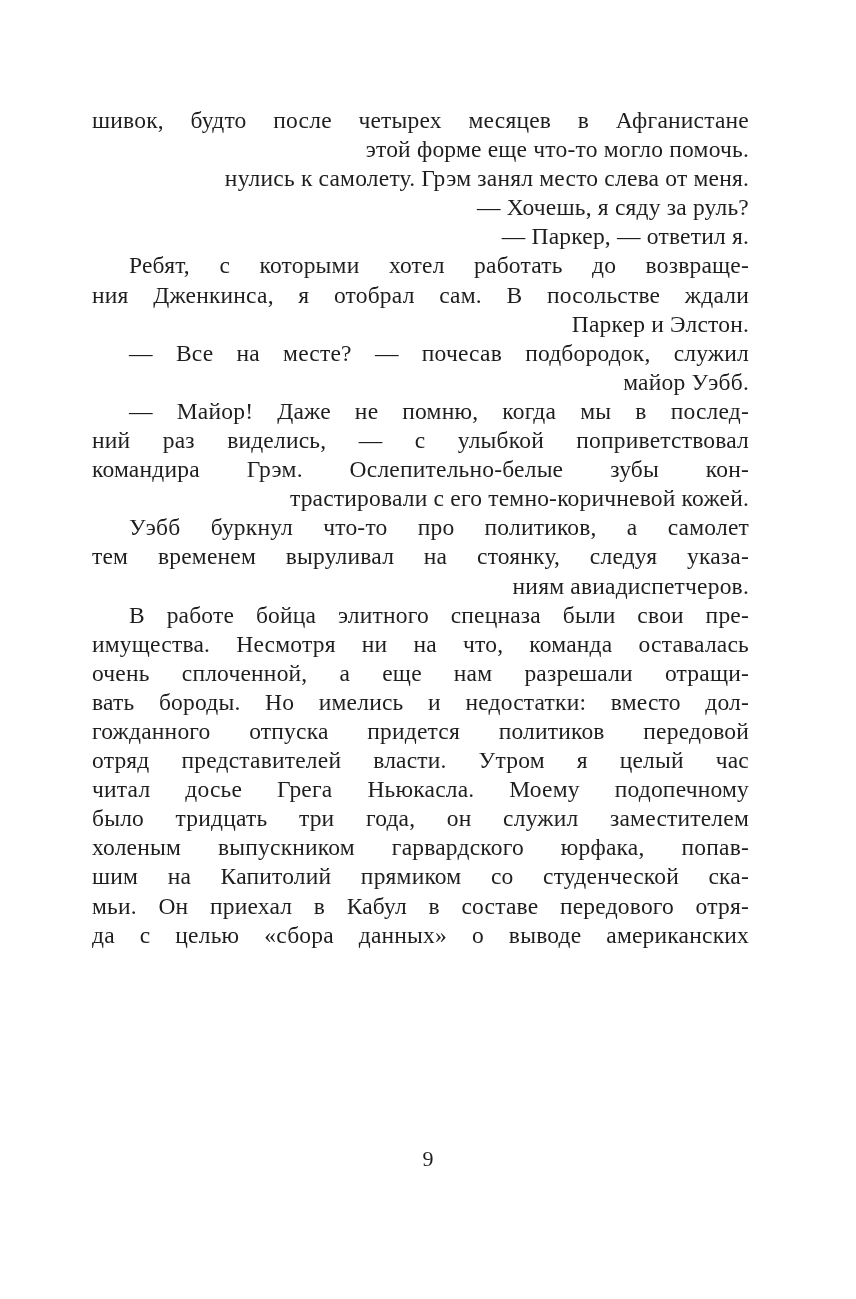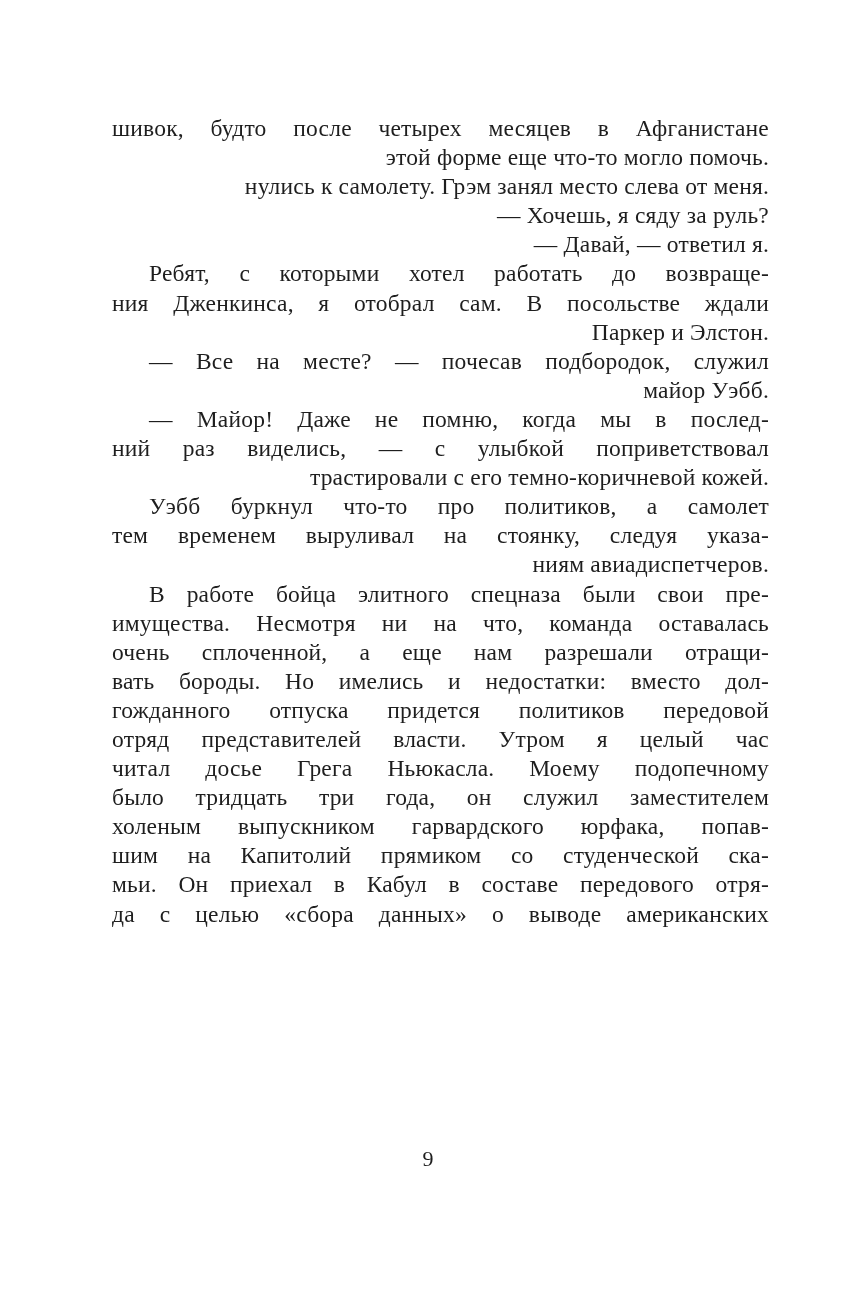--- a/index.html
+++ b/index.html
@@ -10,27 +10,26 @@
   body {
     width: 856px;
     height: 1299px;
     position: relative;
     font-family: "Liberation Serif", "DejaVu Serif", serif;
     color: #1e1e1e;
     overflow: hidden;
   }
   .page-text {
     position: absolute;
-    left: 112px;
+    left: 92px;
     top: 106px;
     width: 657px;
     font-size: 23.5px;
     line-height: 29.1px;
     letter-spacing: 0.2px;
-    margin-top: 8px;
   }
   .paragraph {
     margin: 0;
     padding: 0;
   }
   .line {
     white-space: normal;
   }
   .line.justify {
     text-align: justify;
@@ -61,34 +60,35 @@
       <div class="line justify">шивок, будто после четырех месяцев в Афганистане</div>
       <div class="line last">этой форме еще что-то могло помочь.</div>
     </div>
     <div class="paragraph">
       <div class="line last">нулись к самолету. Грэм занял место слева от меня.</div>
     </div>
     <div class="paragraph">
       <div class="line last first-indent">— Хочешь, я сяду за руль?</div>
     </div>
     <div class="paragraph">
-      <div class="line last first-indent">— Давай, — ответил я.</div>
+      <div class="line last first-indent">— Паркер, — ответил я.</div>
     </div>
     <div class="paragraph">
       <div class="line justify first-indent">Ребят, с которыми хотел работать до возвраще-</div>
       <div class="line justify">ния Дженкинса, я отобрал сам. В посольстве ждали</div>
       <div class="line last">Паркер и Элстон.</div>
     </div>
     <div class="paragraph">
       <div class="line justify first-indent">— Все на месте? — почесав подбородок, служил</div>
       <div class="line last">майор Уэбб.</div>
     </div>
     <div class="paragraph">
       <div class="line justify first-indent">— Майор! Даже не помню, когда мы в послед-</div>
       <div class="line justify">ний раз виделись, — с улыбкой поприветствовал</div>
+      <div class="line justify">командира Грэм. Ослепительно-белые зубы кон-</div>
       <div class="line last">трастировали с его темно-коричневой кожей.</div>
     </div>
     <div class="paragraph">
       <div class="line justify first-indent">Уэбб буркнул что-то про политиков, а самолет</div>
       <div class="line justify">тем временем выруливал на стоянку, следуя указа-</div>
       <div class="line last">ниям авиадиспетчеров.</div>
     </div>
     <div class="paragraph">
       <div class="line justify first-indent">В работе бойца элитного спецназа были свои пре-</div>
       <div class="line justify">имущества. Несмотря ни на что, команда оставалась</div>

